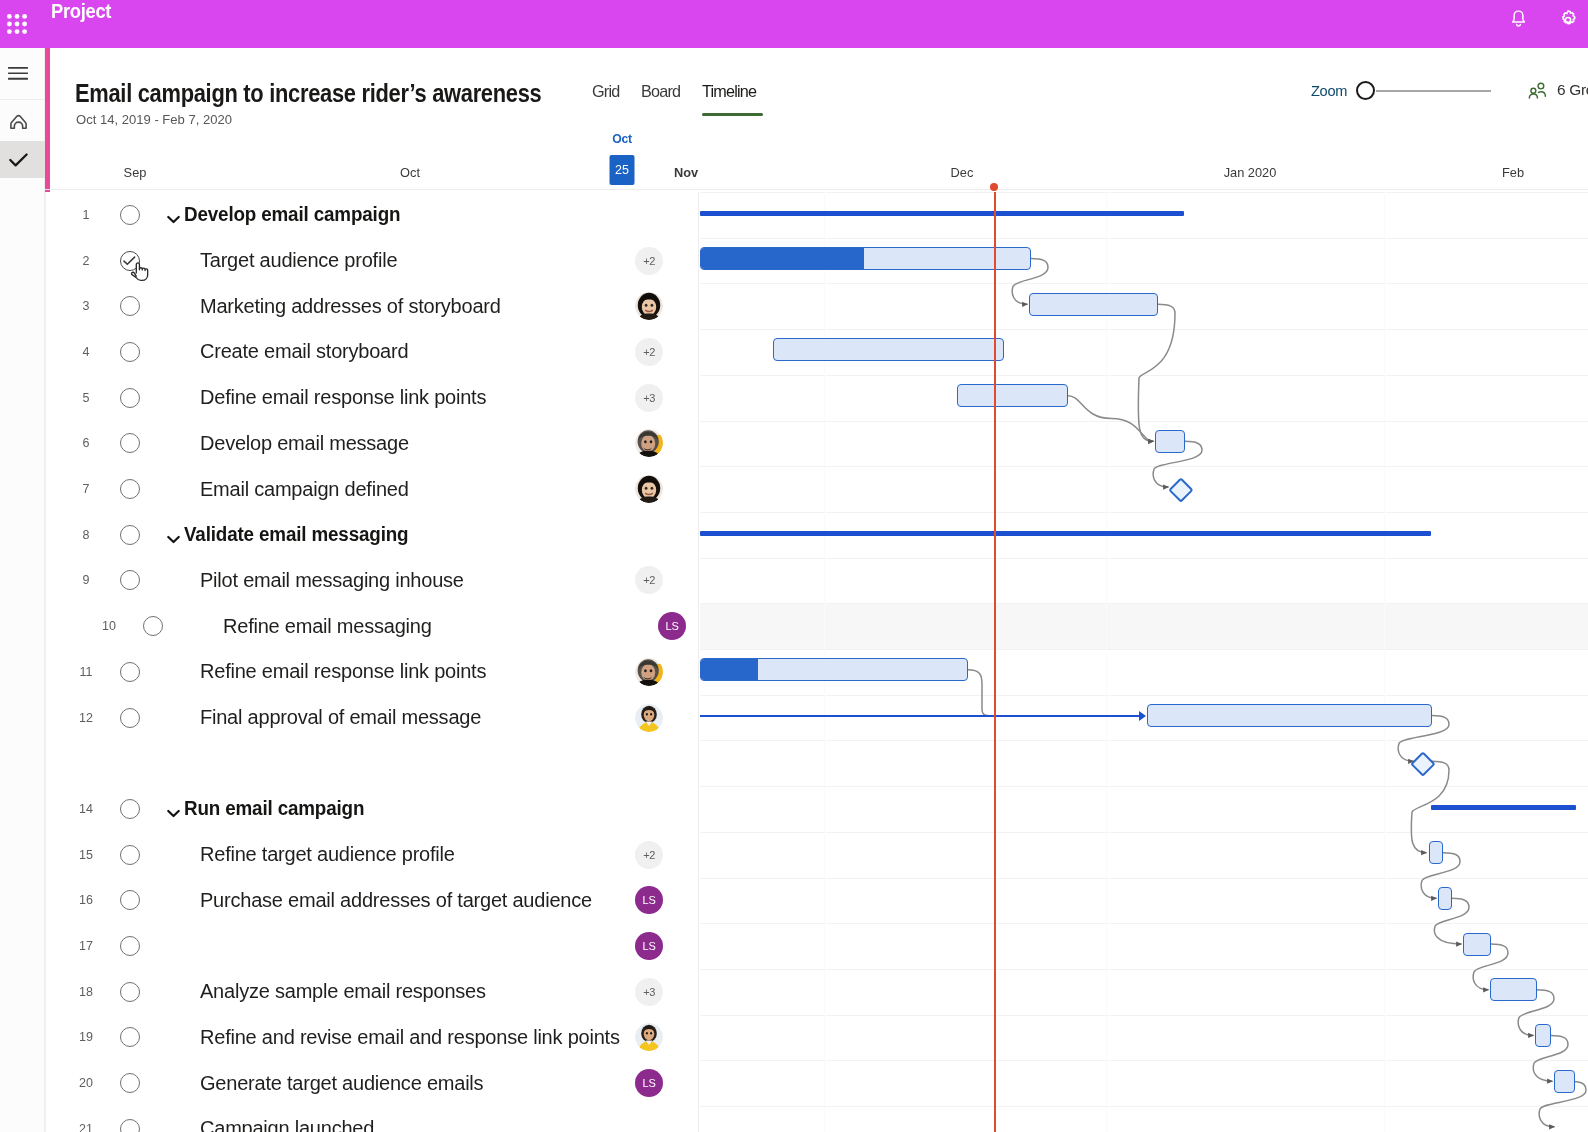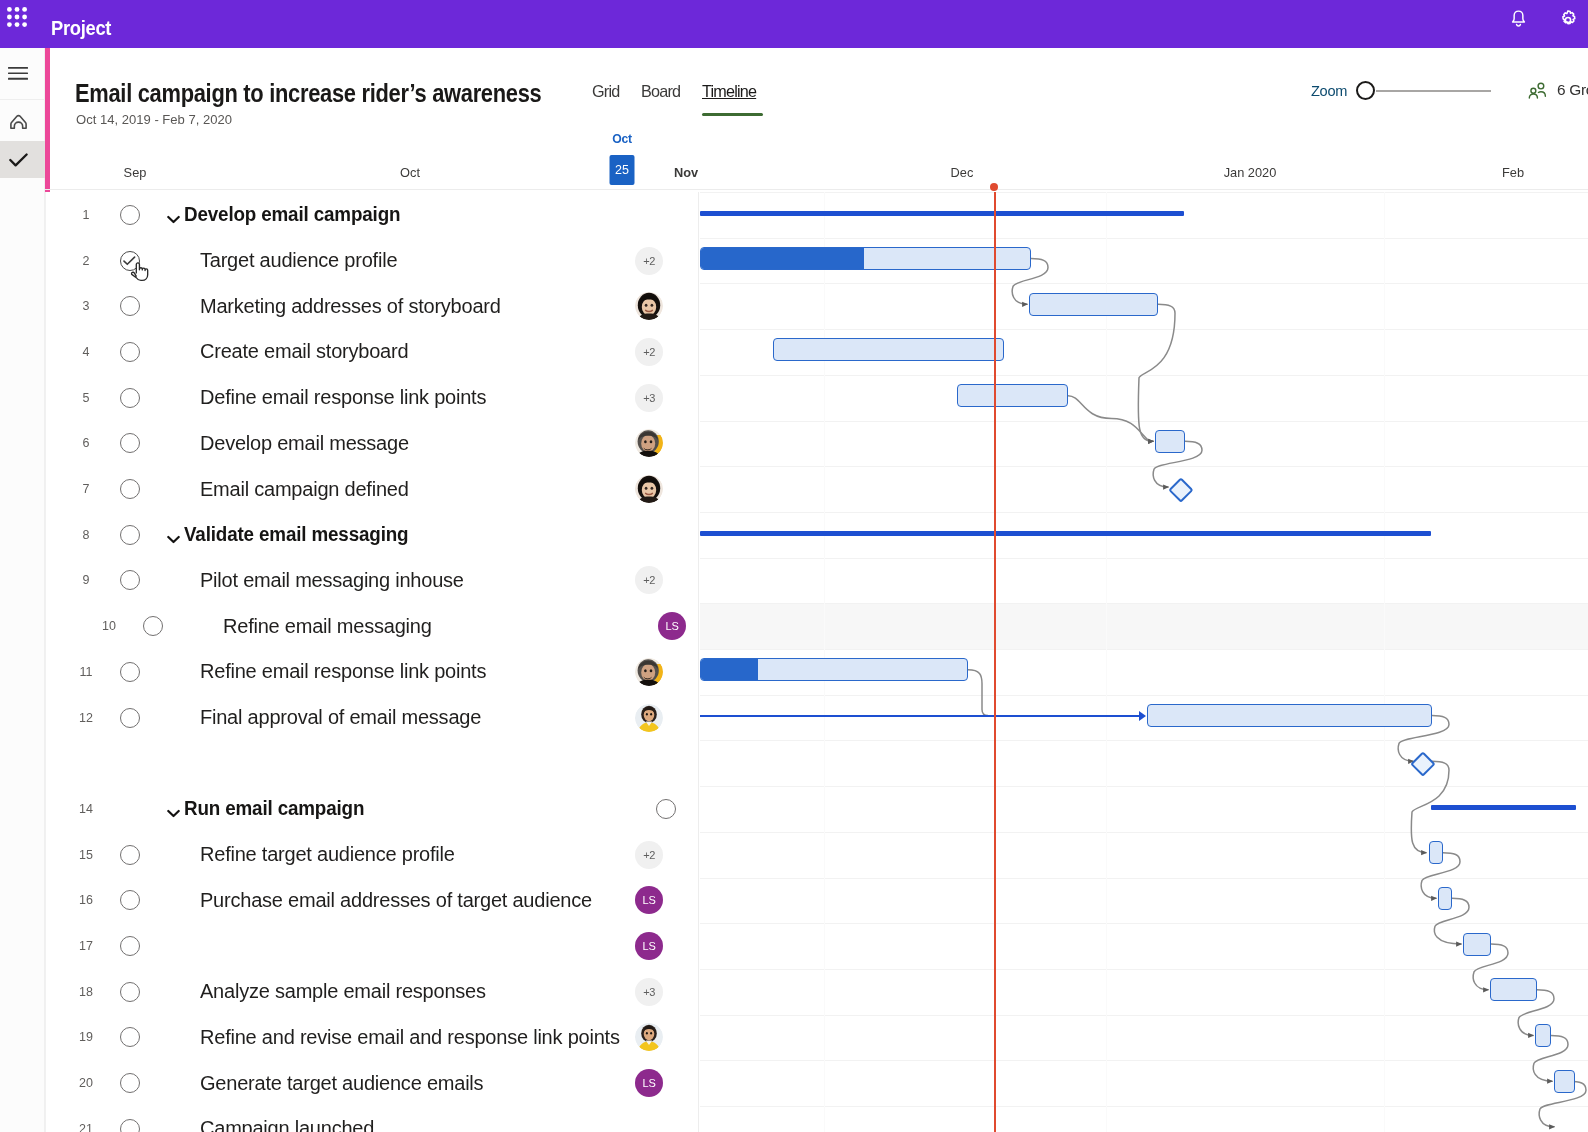--- a/index.html
+++ b/index.html
@@ -2,21 +2,21 @@
 <html><head>
 <meta charset="utf-8">
 <title>Project</title>
 <style>
 *{box-sizing:border-box;margin:0;padding:0}
 html,body{width:1588px;height:1132px;overflow:hidden;background:#fff;
   font-family:"Liberation Sans",sans-serif;-webkit-font-smoothing:antialiased}
 #app{position:relative;width:1588px;height:1132px;overflow:hidden}
 
 
-.suite-bar{position:absolute;left:0;top:0;width:1588px;height:48px;background:#6d28d9;display:flex;align-items:flex-end;z-index:40;padding-bottom:8px}
+.suite-bar{position:absolute;left:0;top:0;width:1588px;height:48px;background:#d946ef;display:flex;align-items:flex-start;z-index:40;padding-bottom:8px}
 .waffle{width:34px;height:47px;display:flex;align-items:center;justify-content:center;cursor:pointer;margin-left:0px}
 .waffle svg{display:block}
 .app-name{color:#fff;font-size:19.5px;font-weight:700;letter-spacing:-0.3px;margin-left:17px;cursor:pointer;transform:scaleX(.94);transform-origin:0 50%}
 .suite-right{margin-left:auto;display:flex;align-items:center;gap:28px;padding-right:9px}
 .suite-btn{width:22px;height:40px;display:flex;align-items:center;justify-content:center;cursor:pointer}
 
 
 .rail{position:absolute;left:0;top:48px;width:45px;height:1084px;background:#fcfcfc;z-index:30;border-right:1px solid #f0f0f0}
 .rail-item{width:45px;display:flex;align-items:center;justify-content:center;cursor:pointer;position:relative;padding-right:9px}
 .rail-item.it0{height:51px}
@@ -155,21 +155,21 @@
       <div class="proj-title">Email campaign to increase rider’s awareness</div>
       <div class="proj-dates">Oct 14, 2019 - Feb 7, 2020</div>
       <div class="viewtabs" id="viewtabs">
           <div class="vtab" style="left: 14px;">
             <span style="transform: scaleX(1);">Grid</span>
           </div>
           <div class="vtab" style="left: 63px;">
             <span style="transform: scaleX(1);">Board</span>
           </div>
           <div class="vtab act" style="left: 124px;">
-            <span style="transform: scaleX(1); text-decoration: underline;">Timeline</span>
+            <span style="transform: scaleX(1);">Timeline</span>
             <div class="und"></div>
           </div>
         </div>
       <div class="zoomwrap">
         <div class="zoom-label">Zoom</div>
         <div class="zoom-slider">
           <div class="zoom-track"></div>
           <div class="zoom-thumb"></div>
         </div>
       </div>
@@ -511,21 +511,21 @@
                   <path d="M8.5 9.2C8.9 4.8 11.1 2.9 14 2.9s5.1 1.9 5.5 6.3c-1.1-2.1-2.6-3.2-5.5-3.2S9.6 7.1 8.5 9.2z" fill="#211914"></path>
                   <ellipse cx="11.9" cy="10.2" rx="1.0" ry="1.2" fill="#1d1712"></ellipse>
                   <ellipse cx="16.1" cy="10.2" rx="1.0" ry="1.2" fill="#1d1712"></ellipse>
                   <path d="M3.2 28c.8-6.3 5.1-9.5 10.8-9.5S24 21.7 24.8 28z" fill="#f3c51e"></path>
                   <path d="M10.6 17.4h6.8l-3.4 4.5z" fill="#f7f2e6"></path>
                 </g>
               </svg>
             </div>
           </div>
         </div>
-        <div class="row" style="top: 594.1px; justify-content: flex-end;">
+        <div class="row" style="top: 594.1px;">
           <div class="rnum">14</div>
           <div class="numspace"></div>
           <div class="rcheck">
             <div class="circ"></div>
           </div>
           <div class="rname summary" style="padding-left: 14px;"><span class="chev"><svg width="13" height="9" viewBox="0 0 13 9" fill="none">
                 <path d="M1.3 2.0L6.5 7.0 11.7 2.0" stroke="#131211" stroke-width="2.2" stroke-linecap="round" stroke-linejoin="round"></path>
               </svg></span><span class="tx">Run email campaign</span></div>
         </div>
         <div class="row" style="top: 639.8px;">

